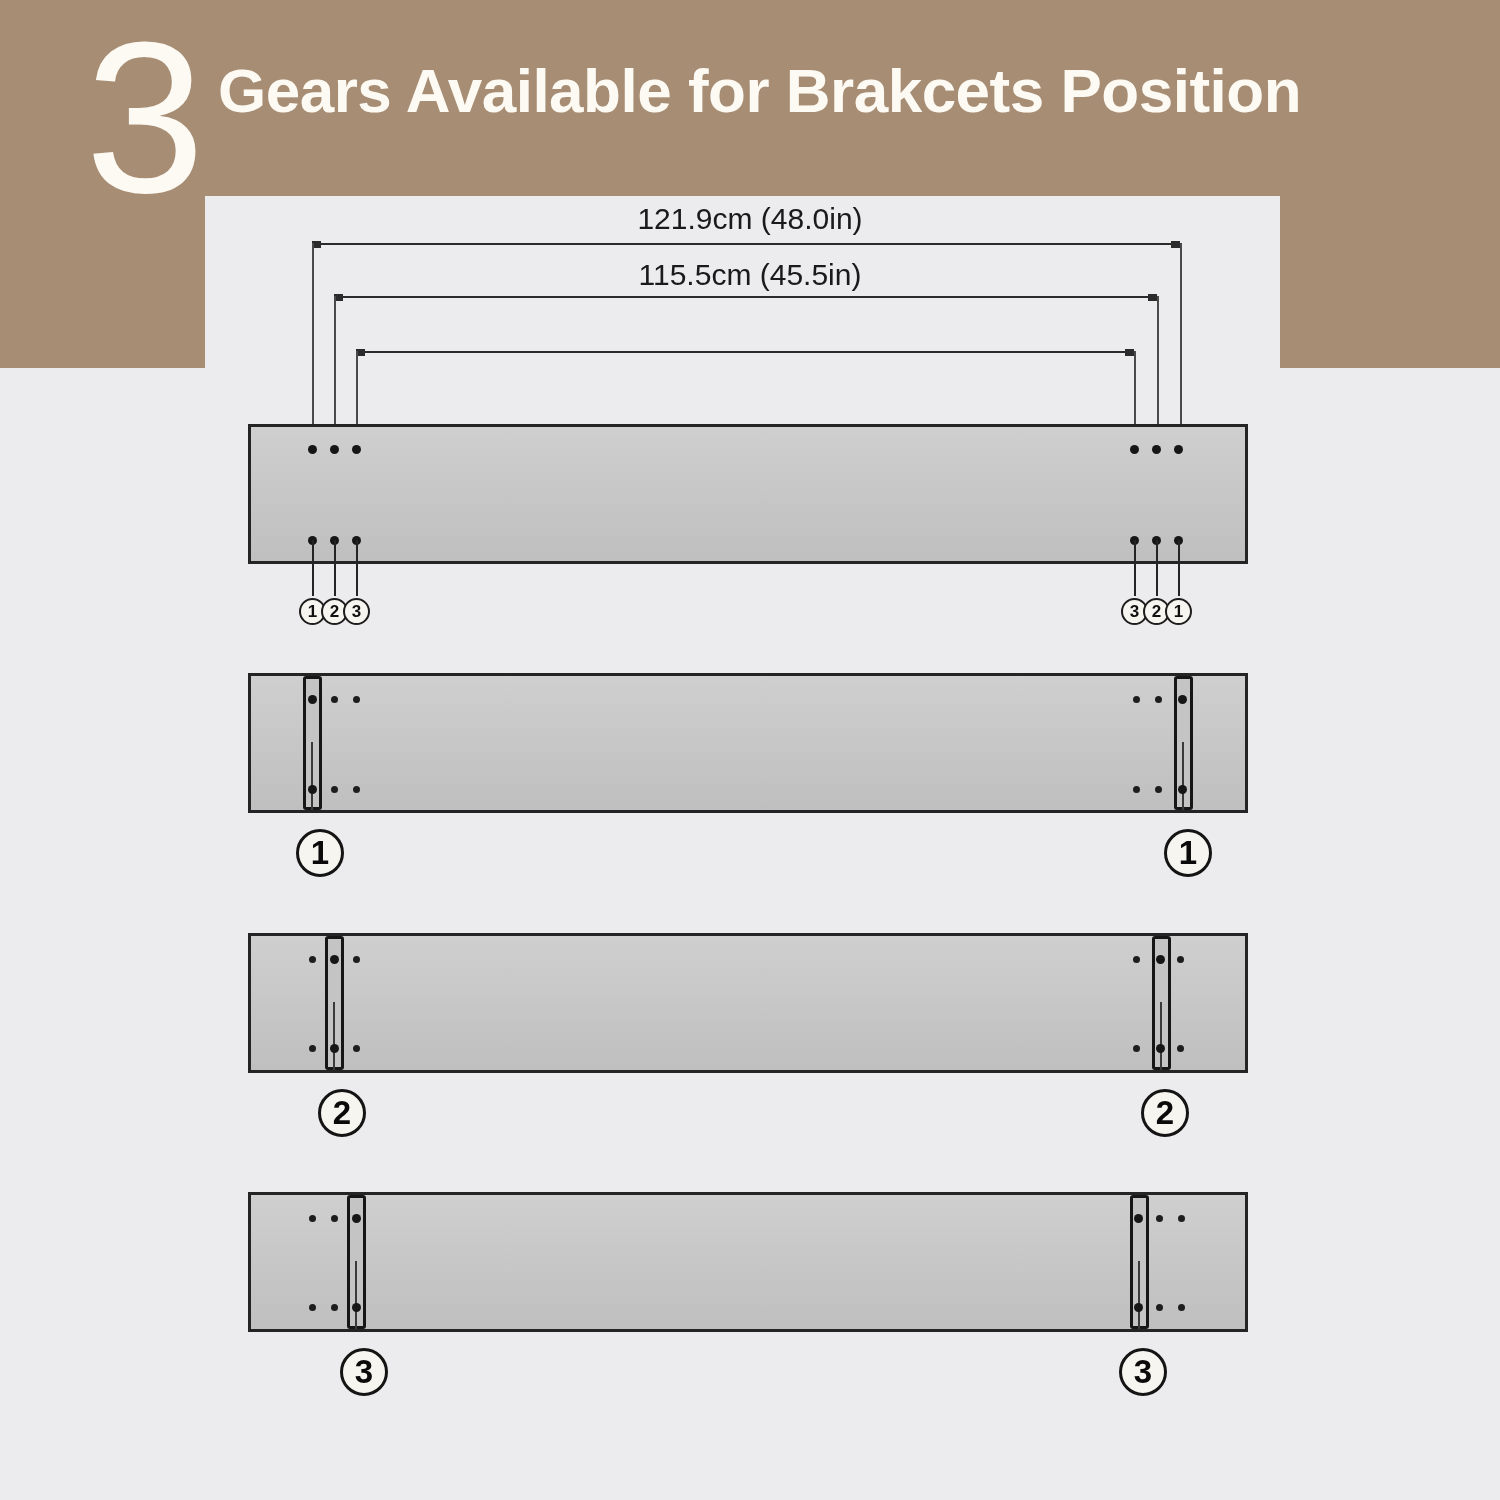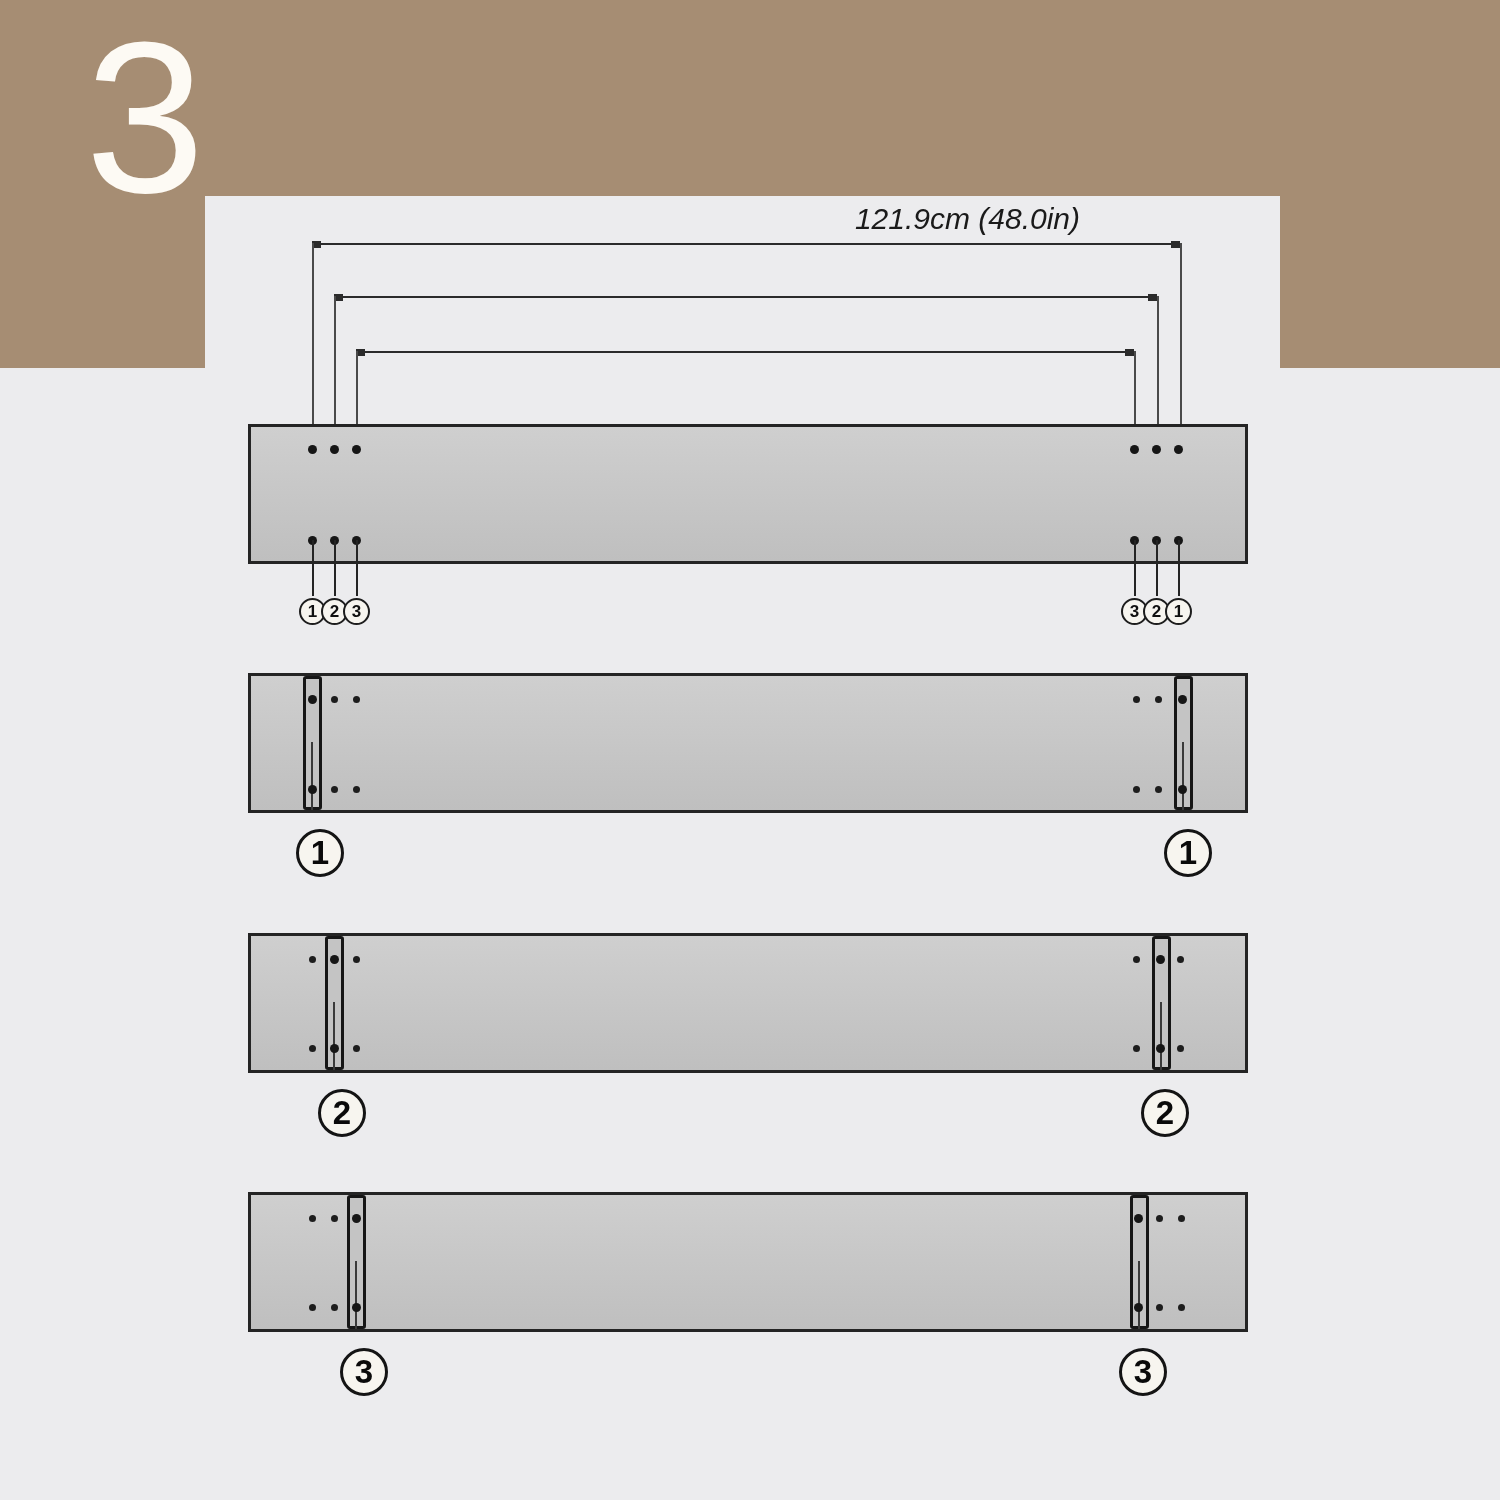--- a/index.html
+++ b/index.html
@@ -71,23 +71,22 @@
   }
 
   
   .dim-label {
     position: absolute;
     color: #1a1a1a;
     font-size: 30px;
     line-height: 34px;
     font-weight: 400;
     white-space: nowrap;
-    text-align: right;
-    font-family: "Liberation Sans", sans-serif;
-    font-style: italic;
+    text-align: center;
+    font-family: "Liberation Sans", sans-serif;
   }
   .dim-line {
     position: absolute;
     height: 0;
     border-top: 2px solid #2b2b2b;
   }
   .dim-line::before,
   .dim-line::after {
     content: "";
     position: absolute;
@@ -195,25 +194,27 @@
 
 <div id="stage">
 
   <div class="bottom-fill"></div>
 
   <div class="header-band"></div>
 
   <div class="drawing-panel"></div>
 
   <div class="big-number">3</div>
+  <div class="title-text">Gears Available for Brakcets Position</div>
 
   <div class="dim-label" style="left:420px; top:202px; width:660px;">121.9cm (48.0in)</div>
 
   <div class="dim-line" style="left:312px; top:243px; width:868px;"></div>
 
+  <div class="dim-label" style="left:420px; top:258px; width:660px;">115.5cm (45.5in)</div>
 
   <div class="dim-line" style="left:334px; top:296px; width:823px;"></div>
 
 
   <div class="dim-line" style="left:356px; top:351px; width:778px;"></div>
 
   <div class="ext-line" style="left:312px; top:243px; height:203px;"></div>
   <div class="ext-line" style="left:334px; top:296px; height:150px;"></div>
   <div class="ext-line" style="left:356px; top:351px; height:95px;"></div>
 

